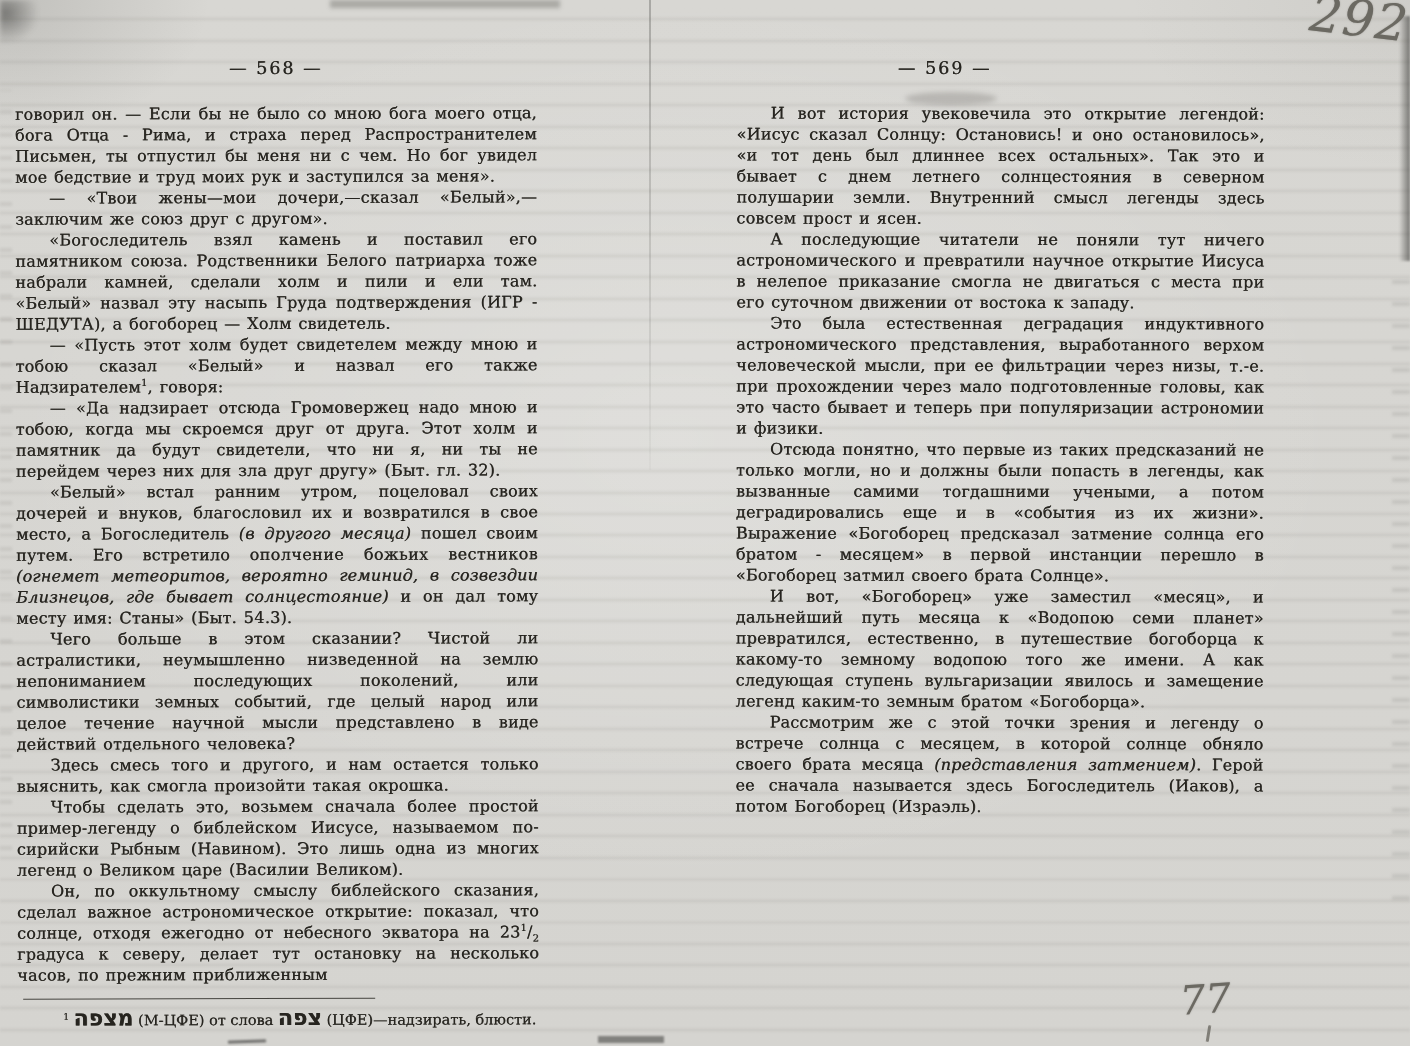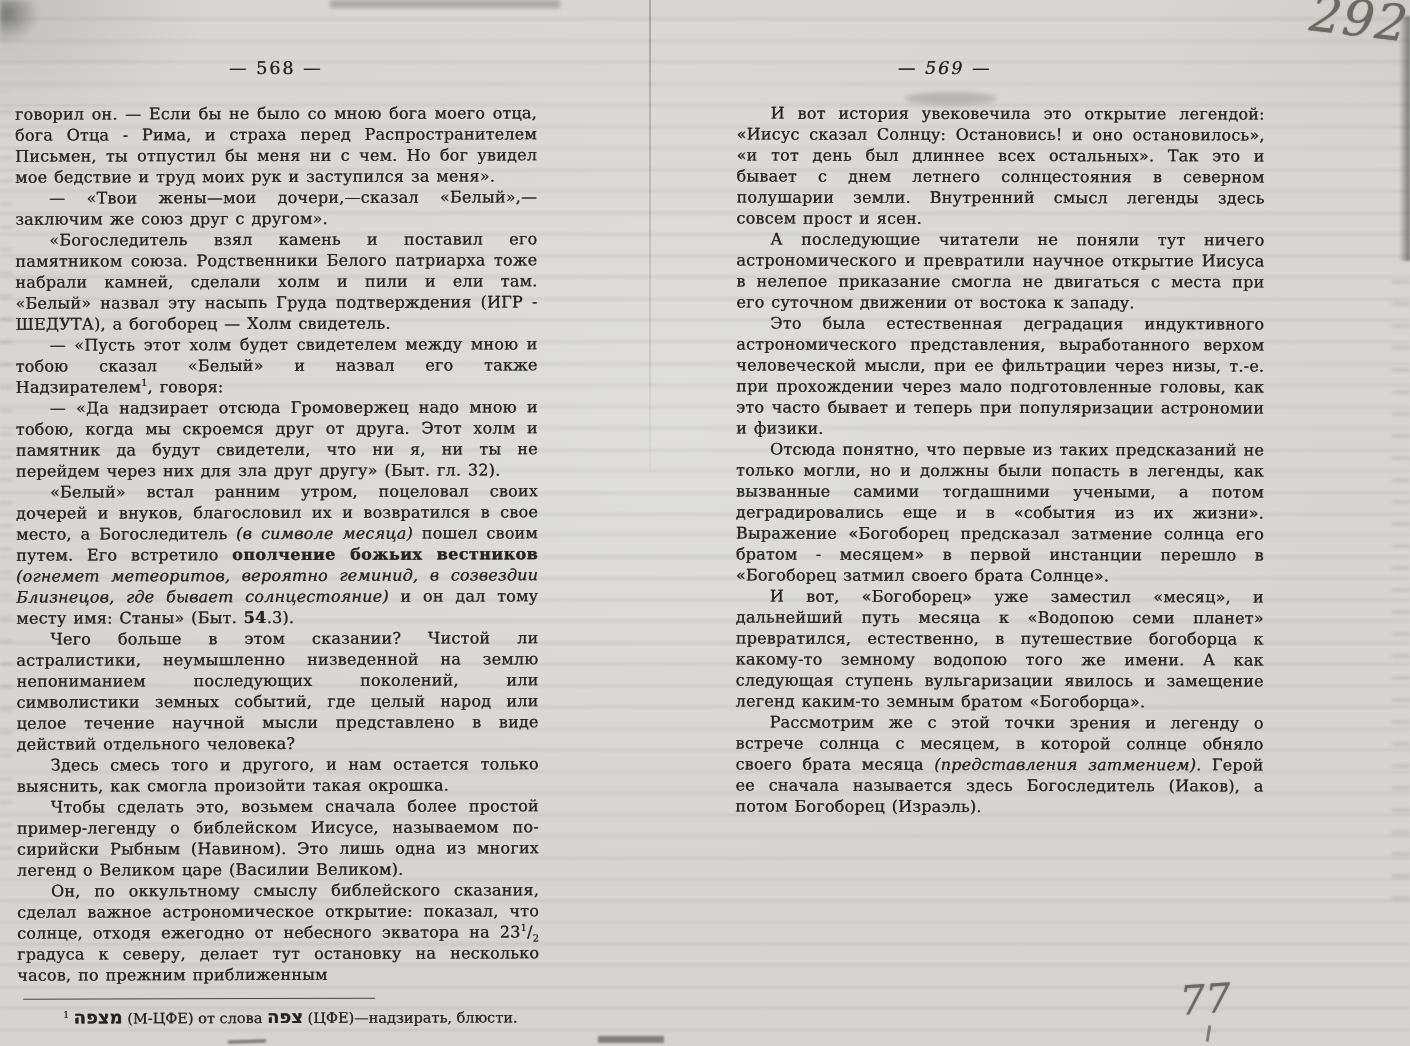--- a/index.html
+++ b/index.html
@@ -24,42 +24,42 @@
     opacity:.75;
   }
   .page{position:absolute;top:58px;}
   .page-left{left:16px;width:522px;transform:rotate(-0.15deg);}
   .page-right{left:736px;width:528px;transform:rotate(0.1deg);}
   .page-header{
     text-align:center;font-size:17.5px;letter-spacing:2px;
     margin-bottom:25px;
     text-shadow:0.4px 0 0 rgba(38,36,31,0.8);
   }
-  .page-right .page-header{transform:translateX(-56px);font-style:italic;}
+  .page-right .page-header{transform:translateX(-56px);}
   .para{
     margin:0;
     font-size:16px;line-height:21px;
     text-align:justify;text-indent:34px;
     letter-spacing:0.2px;word-spacing:1.5px;
     text-shadow:0.4px 0 0 rgba(38,36,31,0.8);
   }
   .para.first{text-indent:0;}
-  .para b{font-weight:bold;letter-spacing:0.4px;}
+  .para b{font-weight:normal;letter-spacing:0.4px;}
   .para i, .footnote i{font-style:italic;}
   sup{font-size:62%;vertical-align:super;line-height:0;}
   sub{font-size:62%;vertical-align:sub;line-height:0;}
   .footnote-rule{
     width:352px;border:0;border-top:1.6px solid #45443f;
     margin:13px 0 8px 6px;
   }
   .footnote{
     font-size:14.5px;line-height:20px;text-indent:46px;
     text-shadow:0.3px 0 0 rgba(38,36,31,0.75);
   }
-  .footnote b{font-size:18px;}
+  .footnote b{font-size:22px;}
   .gutter-line{
     position:absolute;left:649px;top:0;width:2px;height:470px;
     background:linear-gradient(rgba(70,70,66,0.32), rgba(70,70,66,0.03));
     filter:blur(0.6px);
   }
   .handwriting{
     position:absolute;font-style:italic;color:#6b6962;
     text-shadow:0 0 1.5px rgba(107,105,98,0.65);
     font-family:"DejaVu Serif",serif;
   }
@@ -123,21 +123,21 @@
   <div class="mark-bottom-2"></div>
 
   <div class="page page-left">
     <div class="page-header">— 568 —</div>
     <div class="page-body" id="page0-body">
         <p class="para first">говорил он. — Если бы не было со мною бога моего отца, бога Отца - Рима, и страха перед Распространителем Письмен, ты отпустил бы меня ни с чем. Но бог увидел мое бедствие и труд моих рук и заступился за меня».</p>
         <p class="para">— «Твои жены—мои дочери,—сказал «Белый»,—заключим же союз друг с другом».</p>
         <p class="para">«Богоследитель взял камень и поставил его памятником союза. Родственники Белого патриарха тоже набрали камней, сделали холм и пили и ели там. «Белый» назвал эту насыпь Груда подтверждения (ИГР - ШЕДУТА), а богоборец — Холм свидетель.</p>
         <p class="para">— «Пусть этот холм будет свидетелем между мною и тобою сказал «Белый» и назвал его также Надзирателем<sup>1</sup>, говоря:</p>
         <p class="para">— «Да надзирает отсюда Громовержец надо мною и тобою, когда мы скроемся друг от друга. Этот холм и памятник да будут свидетели, что ни я, ни ты не перейдем через них для зла друг другу» (Быт. гл. 32).</p>
-        <p class="para">«Белый» встал ранним утром, поцеловал своих дочерей и внуков, благословил их и возвратился в свое место, а Богоследитель <i>(в символе месяца)</i> пошел своим путем. Его встретило <b>ополчение божьих вестников</b> <i>(огнемет метеоритов, вероятно геминид, в созвездии Близнецов, где бывает солнцестояние)</i> и он дал тому месту имя: Станы» (Быт. <b>54</b>.3).</p>
+        <p class="para">«Белый» встал ранним утром, поцеловал своих дочерей и внуков, благословил их и возвратился в свое место, а Богоследитель <i>(в другого месяца)</i> пошел своим путем. Его встретило <b>ополчение божьих вестников</b> <i>(огнемет метеоритов, вероятно геминид, в созвездии Близнецов, где бывает солнцестояние)</i> и он дал тому месту имя: Станы» (Быт. <b>54</b>.3).</p>
         <p class="para">Чего больше в этом сказании? Чистой ли астралистики, неумышленно низведенной на землю непониманием последующих поколений, или символистики земных событий, где целый народ или целое течение научной мысли представлено в виде действий отдельного человека?</p>
         <p class="para">Здесь смесь того и другого, и нам остается только выяснить, как смогла произойти такая окрошка.</p>
         <p class="para">Чтобы сделать это, возьмем сначала более простой пример-легенду о библейском Иисусе, называемом по-сирийски Рыбным (Навином). Это лишь одна из многих легенд о Великом царе (Василии Великом).</p>
         <p class="para">Он, по оккультному смыслу библейского сказания, сделал важное астрономическое открытие: показал, что солнце, отходя ежегодно от небесного экватора на 23<sup>1</sup>/<sub>2</sub> градуса к северу, делает тут остановку на несколько часов, по прежним приближенным</p>
       </div>
     <hr class="footnote-rule">
     <div class="footnote" id="page0-footnote"><sup>1</sup> <b>מצפה</b> (М-ЦФЕ) от слова <b>צפה</b> (ЦФЕ)—надзирать, блюсти.</div>
   </div>
 
   <div class="page page-right">

